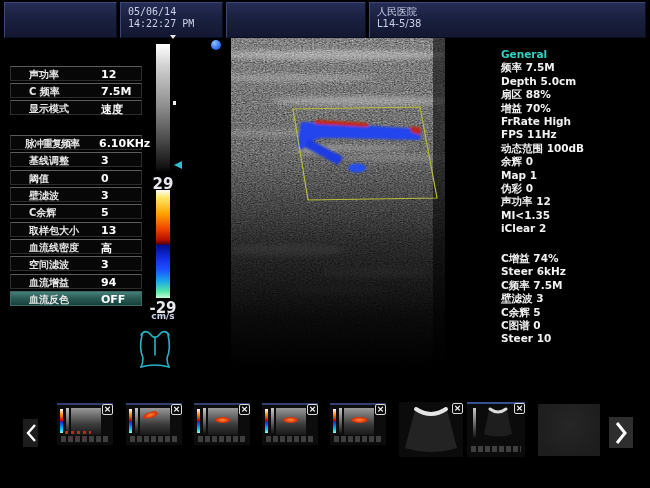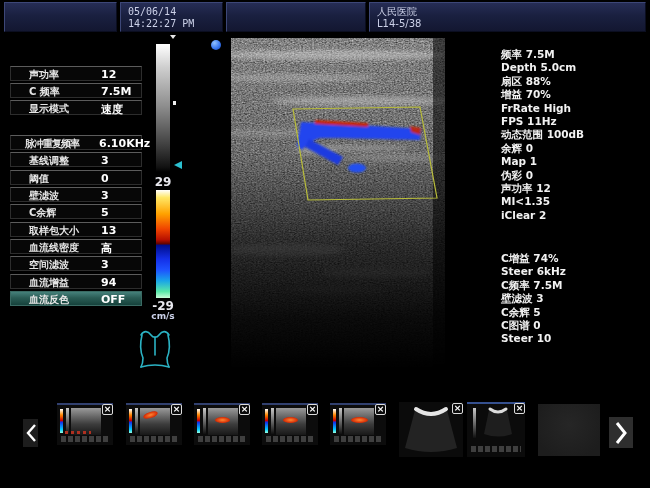--- a/index.html
+++ b/index.html
@@ -1,19 +1,19 @@
 <!DOCTYPE html>
 <html><head>
 <meta charset="utf-8">
 <style>
   html,body{margin:0;padding:0;background:#000;}
   .screen{position:relative;width:650px;height:488px;background:#000;overflow:hidden;
           font-family:"DejaVu Sans",sans-serif;-webkit-font-smoothing:none;}
   
-  .tb-panel{position:absolute;top:2px;height:30px;box-sizing:border-box;
+  .tb-panel{position:absolute;top:2px;height:36px;box-sizing:border-box;
             background:linear-gradient(180deg,#262d55 0%,#1a2040 45%,#131731 100%);
             border:1px solid #3d4778;border-right-color:#0b0e20;border-bottom-color:#0b0e20;}
   .tb-text{position:absolute;left:7px;top:3px;color:#ccd1e8;font-size:10px;line-height:12px;
            font-family:"DejaVu Sans Mono","DejaVu Sans",monospace;white-space:pre;}
   
   .lrow{position:absolute;left:10px;width:132px;height:15px;box-sizing:border-box;
         border:1px solid #2d2d2d;border-top-color:#5c5c5c;background:#070707;}
   .lrow .ll{position:absolute;left:18px;top:1px;font-size:10px;font-weight:bold;color:#e6e6e6;letter-spacing:0;}
   .lrow .lv{position:absolute;left:90px;top:1px;font-size:11px;font-weight:bold;color:#ffffff;}
   .lrow.hl{background:linear-gradient(180deg,#45807a 0%,#2a5c55 45%,#16423c 100%);
@@ -21,21 +21,21 @@
   
   .graybar{position:absolute;left:156px;top:44px;width:14px;height:128px;
            background:linear-gradient(180deg,#ffffff 0%,#cfcfcf 18%,#8f8f8f 48%,#4a4a4a 75%,#121212 96%,#000 100%);}
   .bar-tri{position:absolute;left:170px;top:35px;width:0;height:0;
            border-left:3px solid transparent;border-right:3px solid transparent;border-top:4px solid #e8e8e8;}
   .focus-dot{position:absolute;left:173px;top:101px;width:3px;height:4px;background:#efefef;}
   .colorbar{position:absolute;left:156px;top:190px;width:14px;height:108px;
             background:linear-gradient(180deg,#ffffff 0%,#ffe766 7%,#ffa200 22%,#f04400 36%,#b71000 46%,#5e0300 50%,#000d8a 51%,#1430e8 64%,#1e52ff 74%,#19a4e8 84%,#57e8a8 94%,#c9ffd9 100%);}
   .cyan-wedge{position:absolute;left:174px;top:161px;width:0;height:0;
               border-top:4px solid transparent;border-bottom:4px solid transparent;border-right:8px solid #2bc0d0;}
-  .scale-txt{position:absolute;color:#e8e8ee;font-size:12px;font-weight:bold;text-align:center;}
+  .scale-txt{position:absolute;color:#e8e8ee;font-size:15px;font-weight:bold;text-align:center;}
   .freeze-dot{position:absolute;left:211px;top:40px;width:10px;height:10px;border-radius:50%;
               background:radial-gradient(circle at 35% 30%,#8fc0ff 0%,#3a78f0 55%,#0d3fb0 100%);}
   
   .usimg{position:absolute;left:231px;top:38px;width:214px;height:330px;background:#0a0a0a;}
   
   .rpanel{position:absolute;left:501px;width:146px;color:#f2f2f2;font-size:10.5px;font-weight:bold;line-height:13.4px;}
   .rgen{color:#2fd0c0;}
   
   .navbtn{position:absolute;background:#1d1d1d;display:flex;align-items:center;justify-content:center;cursor:pointer;}
   .thumb{position:absolute;top:403px;background:#0c0c0c;}
@@ -193,20 +193,21 @@
         <ellipse cx="126" cy="130" rx="9" ry="4.5" fill="#2450f0"></ellipse>
         <path d="M84,82 L137,85 L137,89 L84,86 Z" fill="#cc2200" opacity="0.95"></path>
         <path d="M179,88 L190,90 L189,97 L180,94 Z" fill="#cc2200" opacity="0.9"></path>
       </g>
 
       <polygon points="62,71 189,69 206,160 77,162" fill="none" stroke="#b9bd3a" stroke-width="1.2"></polygon>
     </svg>
   </div>
 
   <div class="rpanel" style="top:48px;">
+    <div class="rgen">General</div>
     <div>频率 7.5M</div>
     <div>Depth 5.0cm</div>
     <div>扇区 88%</div>
     <div>增益 70%</div>
     <div>FrRate High</div>
     <div>FPS 11Hz</div>
     <div>动态范围 100dB</div>
     <div>余辉 0</div>
     <div>Map 1</div>
     <div>伪彩 0</div>

